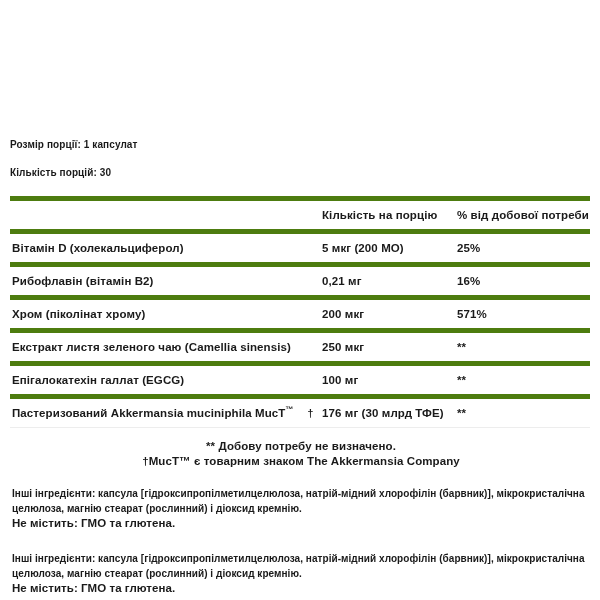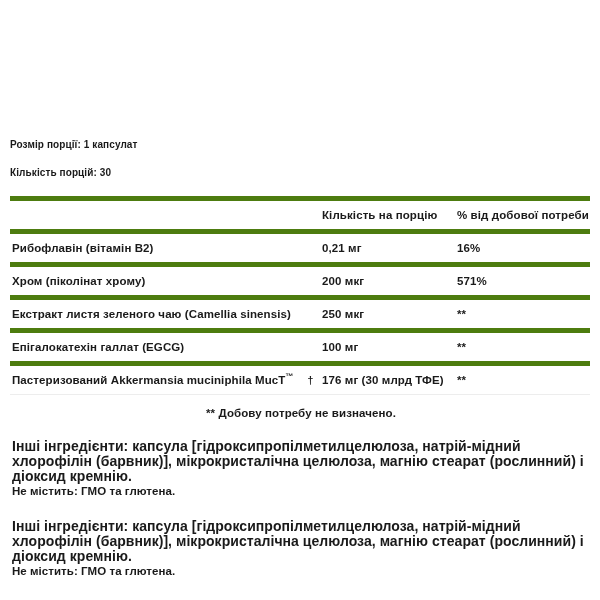--- a/index.html
+++ b/index.html
@@ -106,21 +106,21 @@
   
   .ingredients-block {
     margin-top: 18px;
     padding-left: 2px;
     width: 578px;
   }
   .ingredients-block + .ingredients-block {
     margin-top: 20px;
   }
   .ingredients-text {
-    font-size: 14px;
+    font-size: 10px;
     font-weight: 700;
     line-height: 15px;
     letter-spacing: 0.05px;
     color: #1a1a1a;
     margin: 0;
   }
   .ingredients-free {
     font-size: 11.5px;
     font-weight: 700;
     line-height: 15px;
@@ -141,20 +141,25 @@
 
   <table class="facts-table">
     <thead>
       <tr>
         <th class="col-name"></th>
         <th class="col-amount">Кількість на порцію</th>
         <th class="col-dv">% від добової потреби</th>
       </tr>
     </thead>
     <tbody>
+      <tr>
+        <td class="col-name">Вітамін D (холекальциферол)</td>
+        <td class="col-amount">5 мкг (200 МО)</td>
+        <td class="col-dv">25%</td>
+      </tr>
       <tr>
         <td class="col-name">Рибофлавін (вітамін B2)</td>
         <td class="col-amount">0,21 мг</td>
         <td class="col-dv">16%</td>
       </tr>
       <tr>
         <td class="col-name">Хром (піколінат хрому)</td>
         <td class="col-amount">200 мкг</td>
         <td class="col-dv">571%</td>
       </tr>
@@ -171,20 +176,21 @@
       <tr class="last-row">
         <td class="col-name"><span>Пастеризований Akkermansia muciniphila MucT</span><span class="sup-tm">™</span><span class="dagger-mark">†</span></td>
         <td class="col-amount">176 мг (30 млрд ТФЕ)</td>
         <td class="col-dv stars">**</td>
       </tr>
     </tbody>
   </table>
 
   <div class="footnotes">
     <p class="footnote-line">** Добову потребу не визначено.</p>
+    <p class="footnote-line">†MucT™ є товарним знаком The Akkermansia Company</p>
   </div>
 
   <div class="ingredients-block">
     <p class="ingredients-text">Інші інгредієнти: капсула [гідроксипропілметилцелюлоза, натрій-мідний хлорофілін (барвник)], мікрокристалічна целюлоза, магнію стеарат (рослинний) і діоксид кремнію.</p>
     <p class="ingredients-free">Не містить: ГМО та глютена.</p>
   </div>
 
   <div class="ingredients-block">
     <p class="ingredients-text">Інші інгредієнти: капсула [гідроксипропілметилцелюлоза, натрій-мідний хлорофілін (барвник)], мікрокристалічна целюлоза, магнію стеарат (рослинний) і діоксид кремнію.</p>
     <p class="ingredients-free">Не містить: ГМО та глютена.</p>

